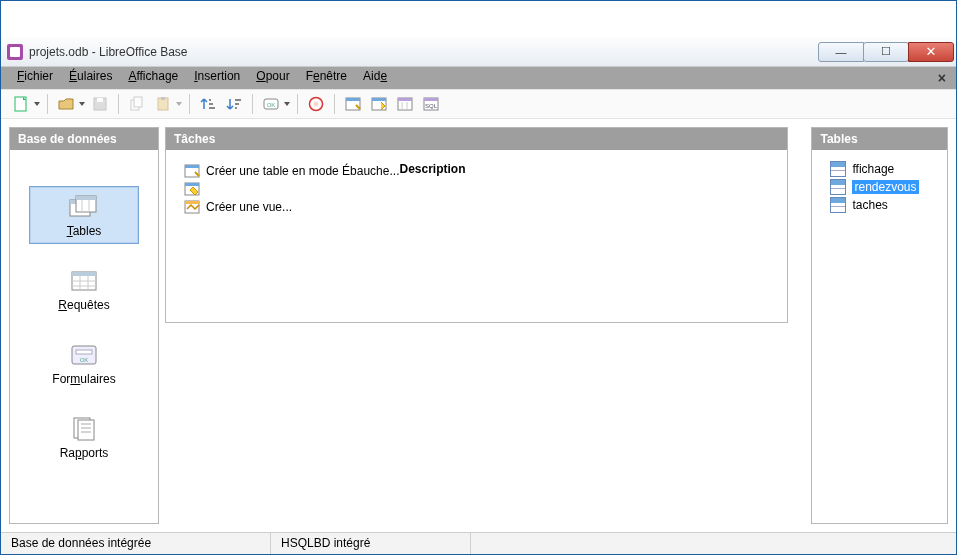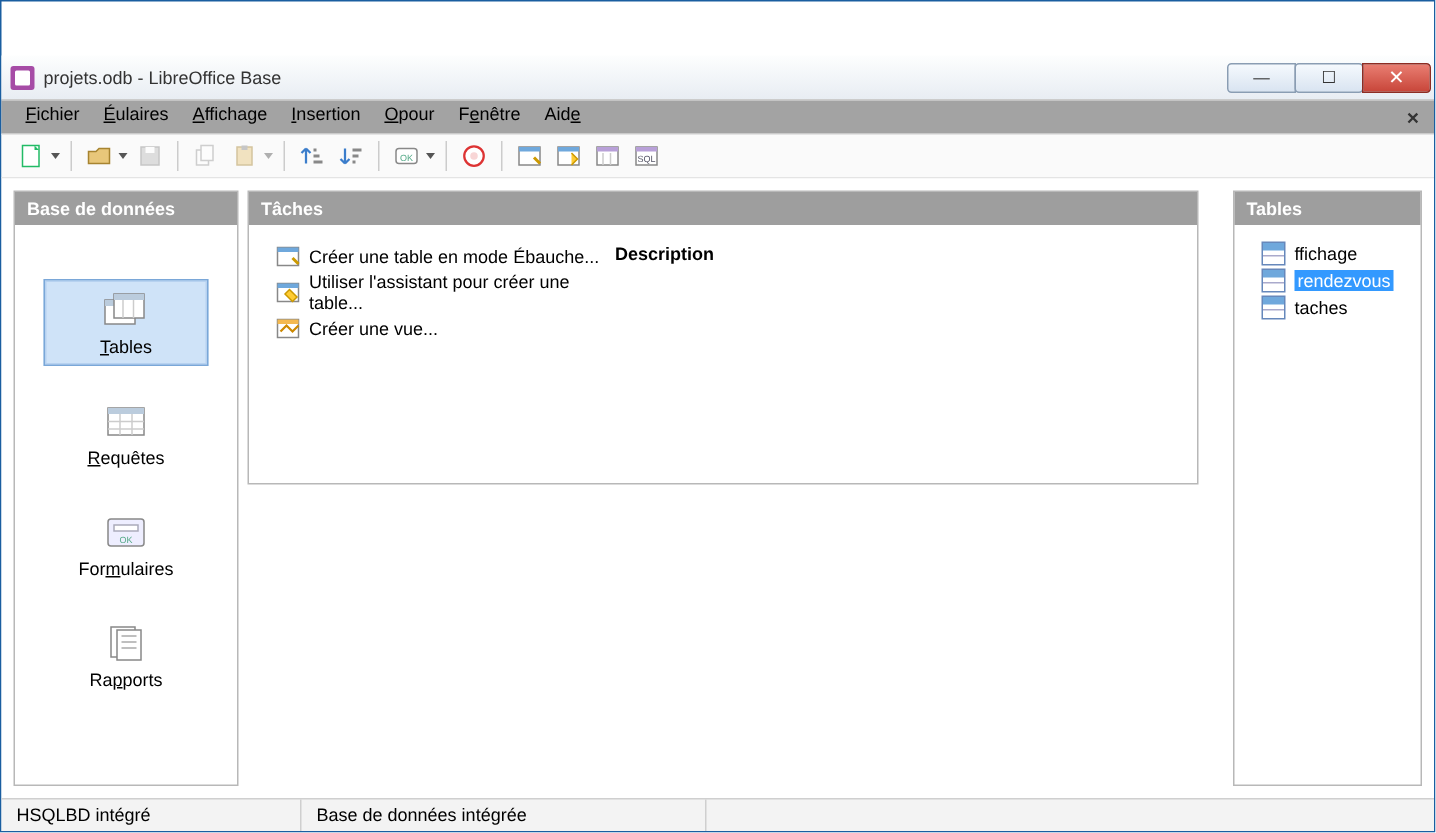--- a/index.html
+++ b/index.html
@@ -254,21 +254,20 @@
               <span>Créer une table en mode Ébauche...</span>
             </div>
             <div class="task-item">
               <span class="ticon">
                   <svg width="16" height="16">
                     <rect x="1" y="2" width="14" height="12" fill="#fff" stroke="#888"></rect>
                     <rect x="1" y="2" width="14" height="3" fill="#6fa8dc"></rect>
                     <path d="M9 6 L14 11 L11 14 L6 9 Z" fill="#ffcc33" stroke="#cc9900"></path>
                   </svg>
                 </span>
-              <span>Utiliser l'assistant pour créer une table...</span>
             </div>
             <div class="task-item">
               <span class="ticon">
                   <svg width="16" height="16">
                     <rect x="1" y="2" width="14" height="12" fill="#fff" stroke="#888"></rect>
                     <rect x="1" y="2" width="14" height="3" fill="#f4b950"></rect>
                     <path d="M3 10 L7 6 L11 10 L15 6" stroke="#c80" fill="none" stroke-width="1.5"></path>
                   </svg>
                 </span>
               <span>Créer une vue...</span>
@@ -297,18 +296,18 @@
               <span class="label">taches</span>
             </div>
           </div>
         </div>
       </div>
 
     </div>
   </div>
 
   <div class="statusbar">
+    <div class="status-cell" style="min-width:270px">Base de données intégrée</div>
     <div class="status-cell" style="min-width:200px">HSQLBD intégré</div>
-    <div class="status-cell" style="min-width:270px">Base de données intégrée</div>
     <div class="status-cell wide"></div>
   </div>
 
 </div>
 
 </body></html>

